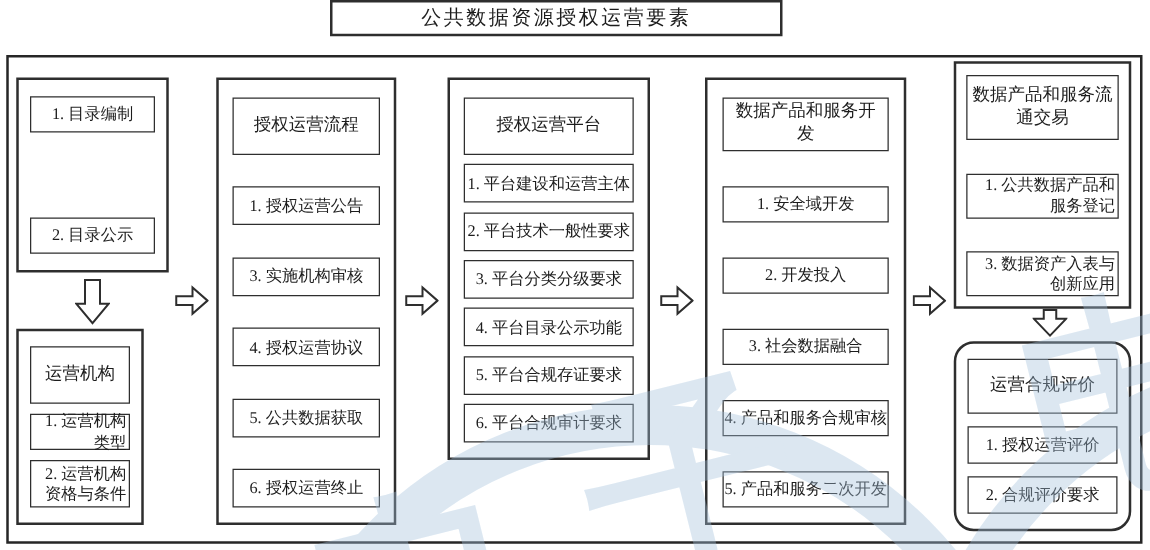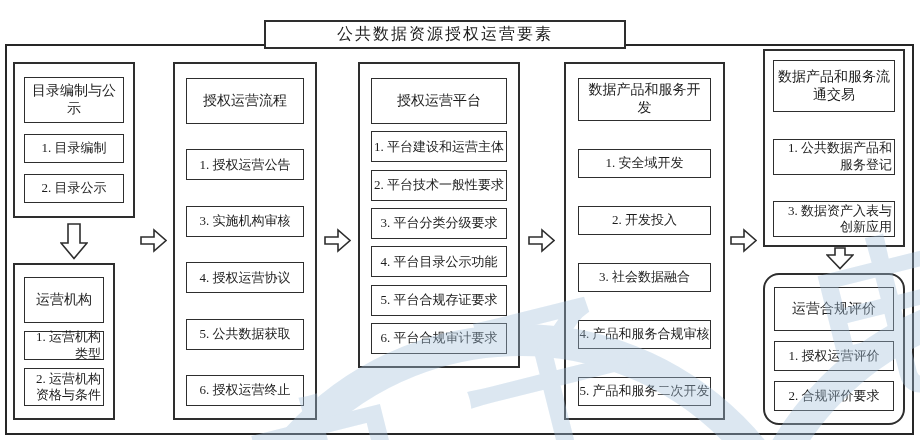--- a/index.html
+++ b/index.html
@@ -4,21 +4,21 @@
 <style>
   html,body{margin:0;padding:0;}
   body{
     width:920px;height:440px;position:relative;overflow:hidden;
     background:#ffffff;color:#1c1c1c;
     font-family:"Liberation Serif","DejaVu Serif",serif;
   }
   .abs{position:absolute;box-sizing:border-box;}
   
   #title{
-    left:264px;top:20px;width:362px;height:29px;
+    left:264px;top:0;width:362px;height:29px;
     border:2px solid #2e2e2e;background:#fff;
     display:flex;align-items:center;justify-content:center;
     font-size:16px;letter-spacing:2px;z-index:10;
   }
   
   #outer{left:5px;top:44px;width:909px;height:391px;border:2px solid #262626;z-index:1;}
   
   .group{
     position:absolute;box-sizing:border-box;border:2px solid #2e2e2e;background:#fff;
     display:flex;flex-direction:column;justify-content:space-between;z-index:10;
@@ -71,21 +71,20 @@
     <text x="478" y="452" fill="#a4c2dd">子</text>
     <text x="836" y="470" fill="#a4c2dd">电</text>
   </g>
 </svg>
 
 <div id="title" class="abs">公共数据资源授权运营要素</div>
 
 <div id="outer" class="abs"></div>
 
 <div id="g1a" class="group">
-  <div class="hdr">目录编制与公示</div>
   <div class="itm">1. 目录编制</div>
   <div class="itm">2. 目录公示</div>
 </div>
 <svg id="darr1" class="arrow" width="28" height="37">
   <path d="M8 1 L20 1 L20 20 L27 20 L14 35.5 L1 20 L8 20 Z" fill="#ffffff" stroke="#2e2e2e" stroke-width="1.6"></path>
 </svg>
 <div id="g1b" class="group">
   <div class="hdr">运营机构</div>
   <div class="itm">1. 运营机构类型</div>
   <div class="itm tall">2. 运营机构资格与条件</div>

